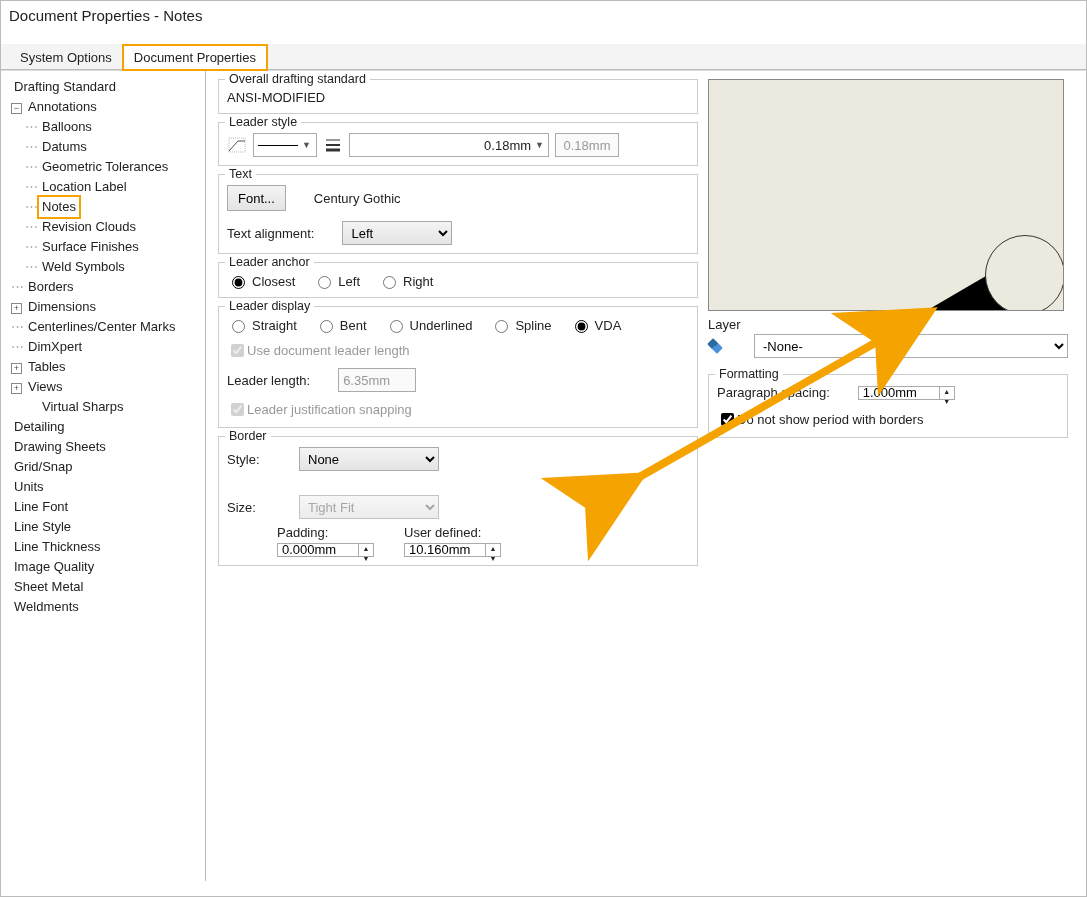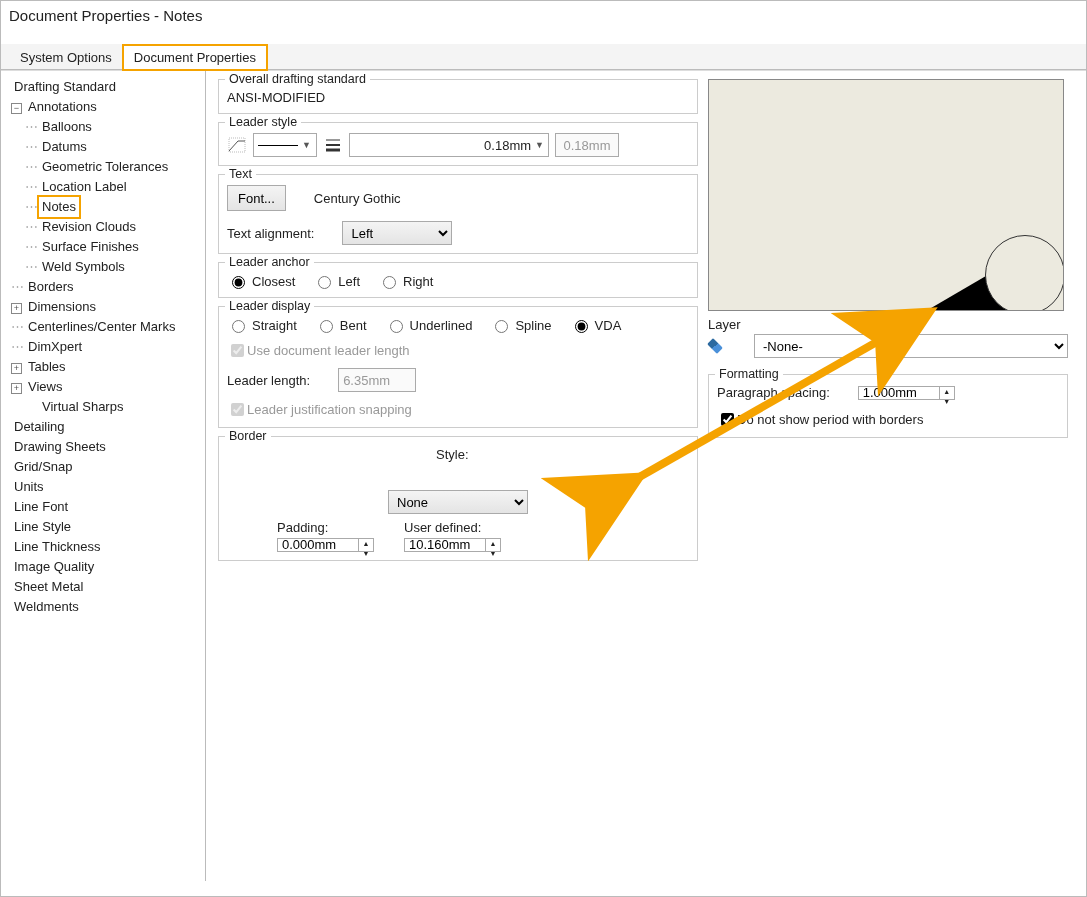--- a/index.html
+++ b/index.html
@@ -339,23 +339,27 @@
           <label class="chk disabled">
               <input type="checkbox" checked="" disabled="" style="">
               <span>Leader justification snapping</span>
             </label>
         </div>
       </div>
 
       <div class="fieldset">
         <span class="legend">Border</span>
         <div class="inner">
-          <div class="row" style="margin-bottom:6px;flex-direction:column;">
+          <div class="row" style="margin-bottom:24px;">
             <span style="width:44px">Style:</span>
             <select class="select" style="width:140px"><option>None</option></select>
+          </div>
+          <div class="row" style="margin-bottom:6px;">
+            <span style="width:44px">Size:</span>
+            <select class="select" style="width:140px" disabled=""><option>Tight Fit</option></select>
           </div>
           <div class="row" style="gap:30px;align-items:flex-start;padding-left:50px;">
             <div>
               <div style="margin-bottom:2px;">Padding:</div>
               <span class="spin">
                 <input value="0.000mm" style="">
                 <span class="arrows">
                     <span>▲</span>
                     <span>▼</span>
                   </span>

